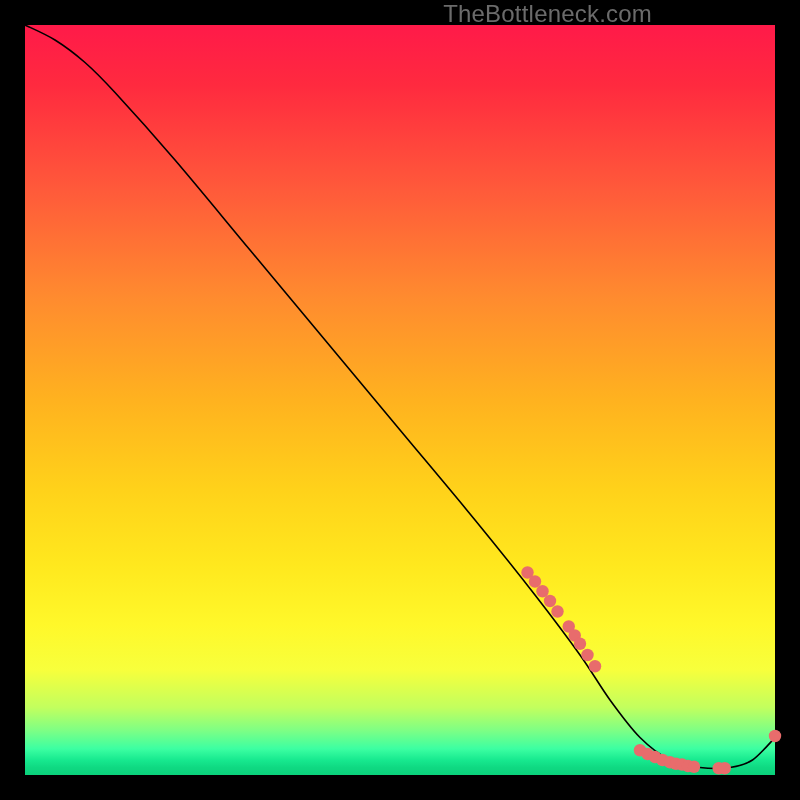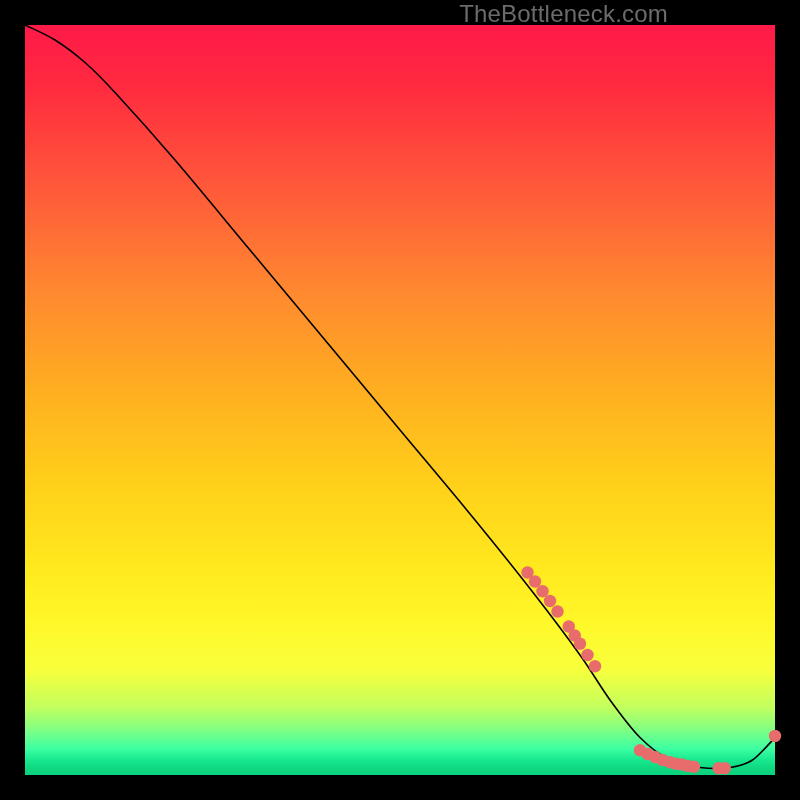--- a/index.html
+++ b/index.html
@@ -8,21 +8,20 @@
     width: 800px;
     height: 800px;
     background: #000;
     font-family: Arial, Helvetica, sans-serif;
     overflow: hidden;
   }
   .stage {
     position: relative;
     width: 664px;
     height: 800px;
-    padding-left: 16px;
   }
   .watermark {
     position: absolute;
     top: 0;
     right: 12px;
     color: #6b6b6b;
     font-size: 24px;
     font-weight: 400;
     letter-spacing: 0.2px;
     z-index: 5;

